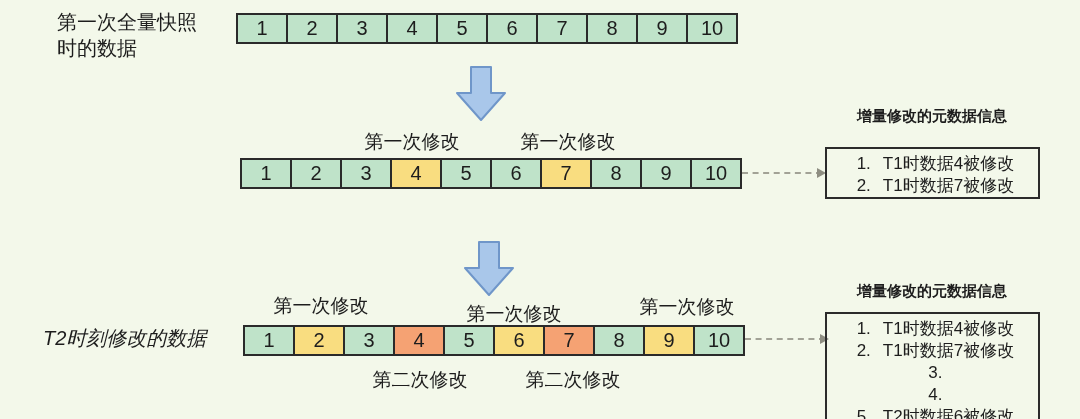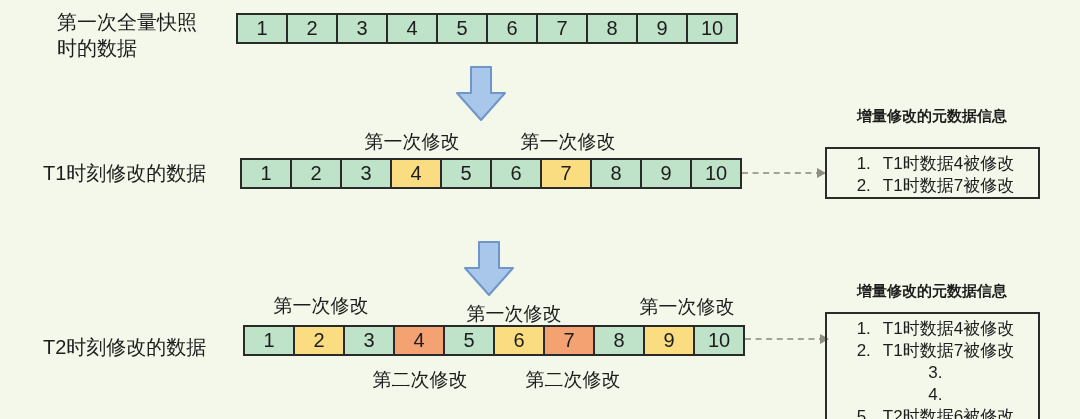--- a/index.html
+++ b/index.html
@@ -83,21 +83,20 @@
     <div class="cell" data-state="base">10</div>
   </div>
 
   <svg class="down-arrow" style="left:455px;top:66px;" width="52" height="56" viewBox="0 0 52 56">
     <path d="M16 1 L36 1 L36 27 L50 27 L26 54 L2 27 L16 27 Z" fill="var(--arrow-fill)" stroke="var(--arrow-stroke)" stroke-width="2" stroke-linejoin="round"></path>
   </svg>
 
   <div class="mod-label" style="left:412px;top:129px;">第一次修改</div>
   <div class="mod-label" style="left:568px;top:129px;">第一次修改</div>
 
-  <div class="side-label" style="left:43px;top:160px;">T1时刻修改的数据</div>
 
   <div class="row" style="left:240px;top:158px;">
     <div class="cell" data-state="base">1</div>
     <div class="cell" data-state="base">2</div>
     <div class="cell" data-state="base">3</div>
     <div class="cell" data-state="mod1">4</div>
     <div class="cell" data-state="base">5</div>
     <div class="cell" data-state="base">6</div>
     <div class="cell" data-state="mod1">7</div>
     <div class="cell" data-state="base">8</div>
@@ -120,21 +119,21 @@
   </div>
 
   <svg class="down-arrow" style="left:463px;top:241px;" width="52" height="56" viewBox="0 0 52 56">
     <path d="M16 1 L36 1 L36 27 L50 27 L26 54 L2 27 L16 27 Z" fill="var(--arrow-fill)" stroke="var(--arrow-stroke)" stroke-width="2" stroke-linejoin="round"></path>
   </svg>
 
   <div class="mod-label" style="left:321px;top:293px;">第一次修改</div>
   <div class="mod-label" style="left:514px;top:301px;">第一次修改</div>
   <div class="mod-label" style="left:687px;top:294px;">第一次修改</div>
 
-  <div class="side-label" style="left:43px;top:334px;">T2时刻修改的数据</div>
+  <div class="side-label" style="left:43px;top:325px;font-style:italic;">T2时刻修改的数据</div>
 
   <div class="row" style="left:243px;top:325px;">
     <div class="cell" data-state="base">1</div>
     <div class="cell" data-state="mod1">2</div>
     <div class="cell" data-state="base">3</div>
     <div class="cell" data-state="mod2">4</div>
     <div class="cell" data-state="base">5</div>
     <div class="cell" data-state="mod1">6</div>
     <div class="cell" data-state="mod2">7</div>
     <div class="cell" data-state="base">8</div>

